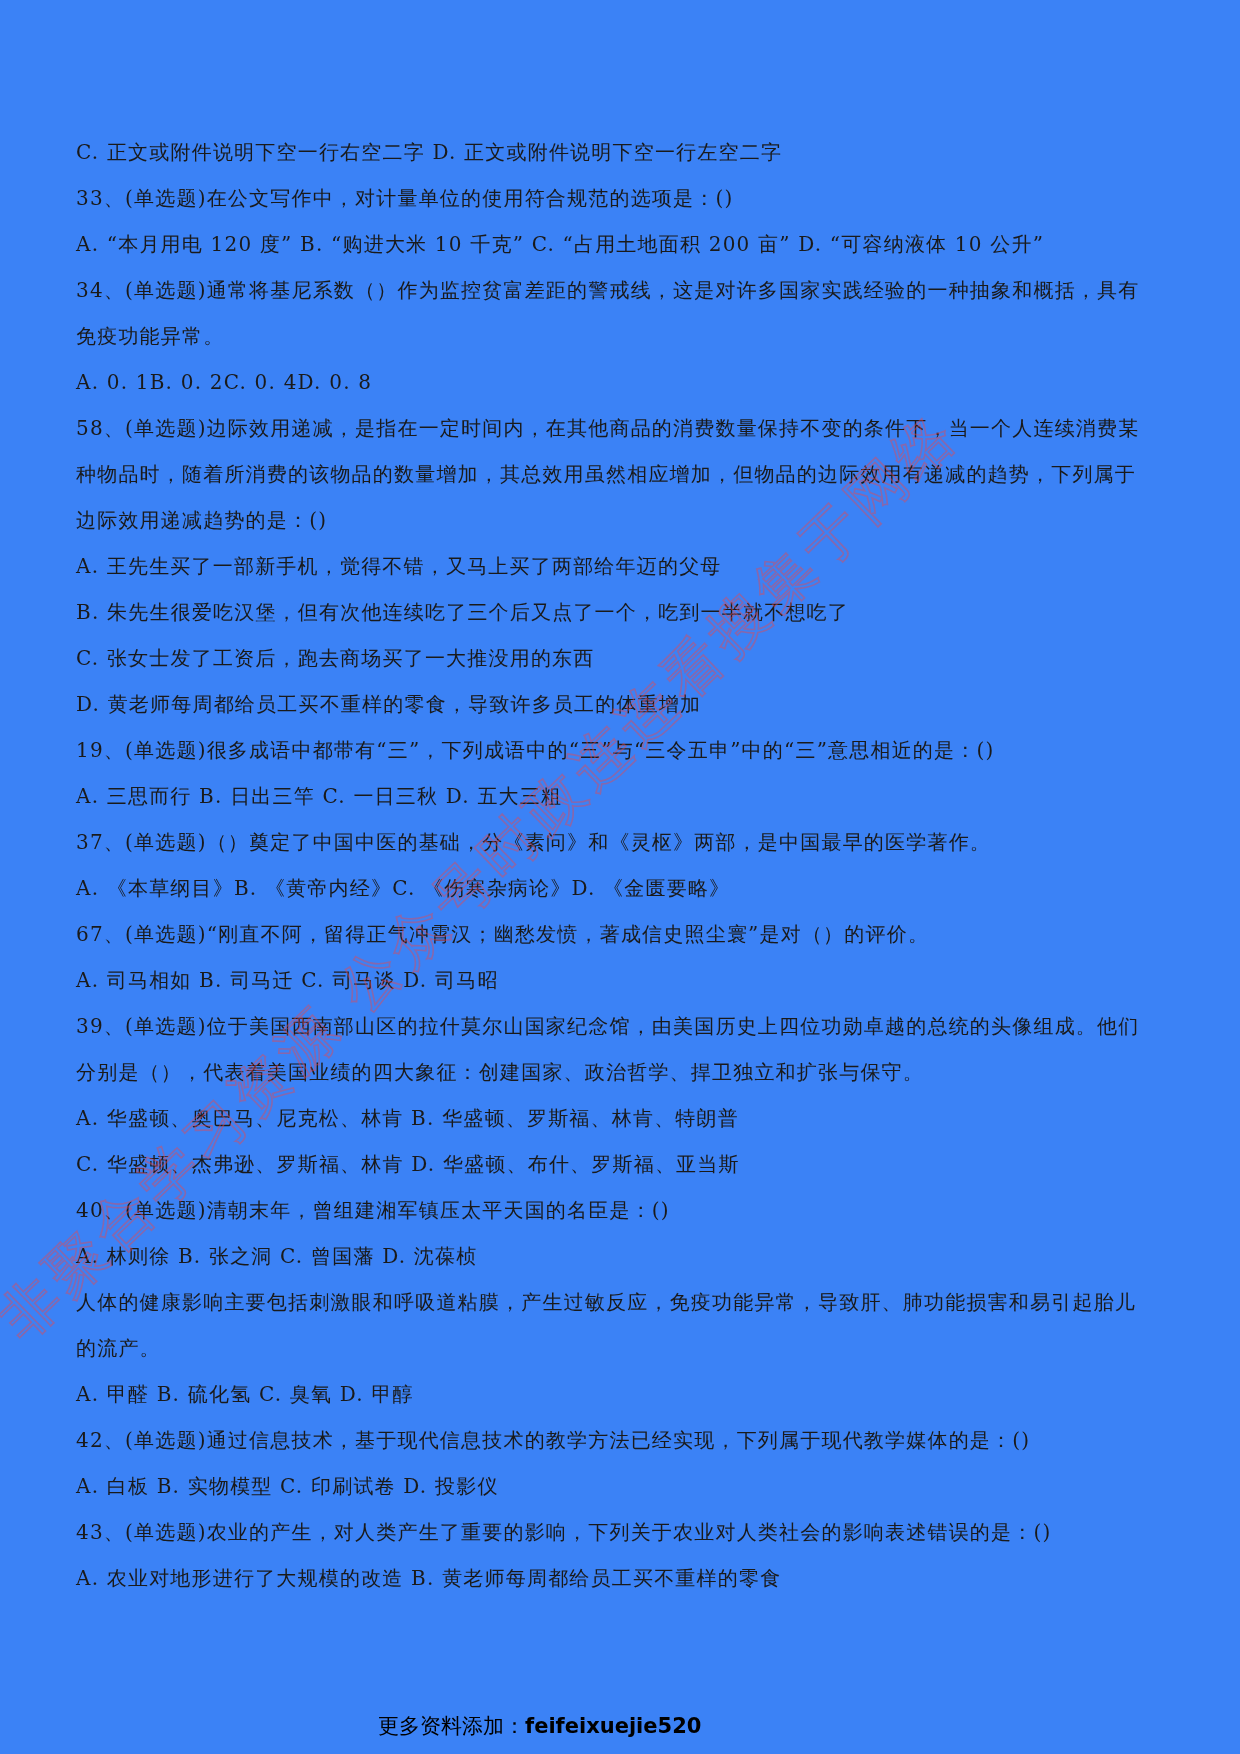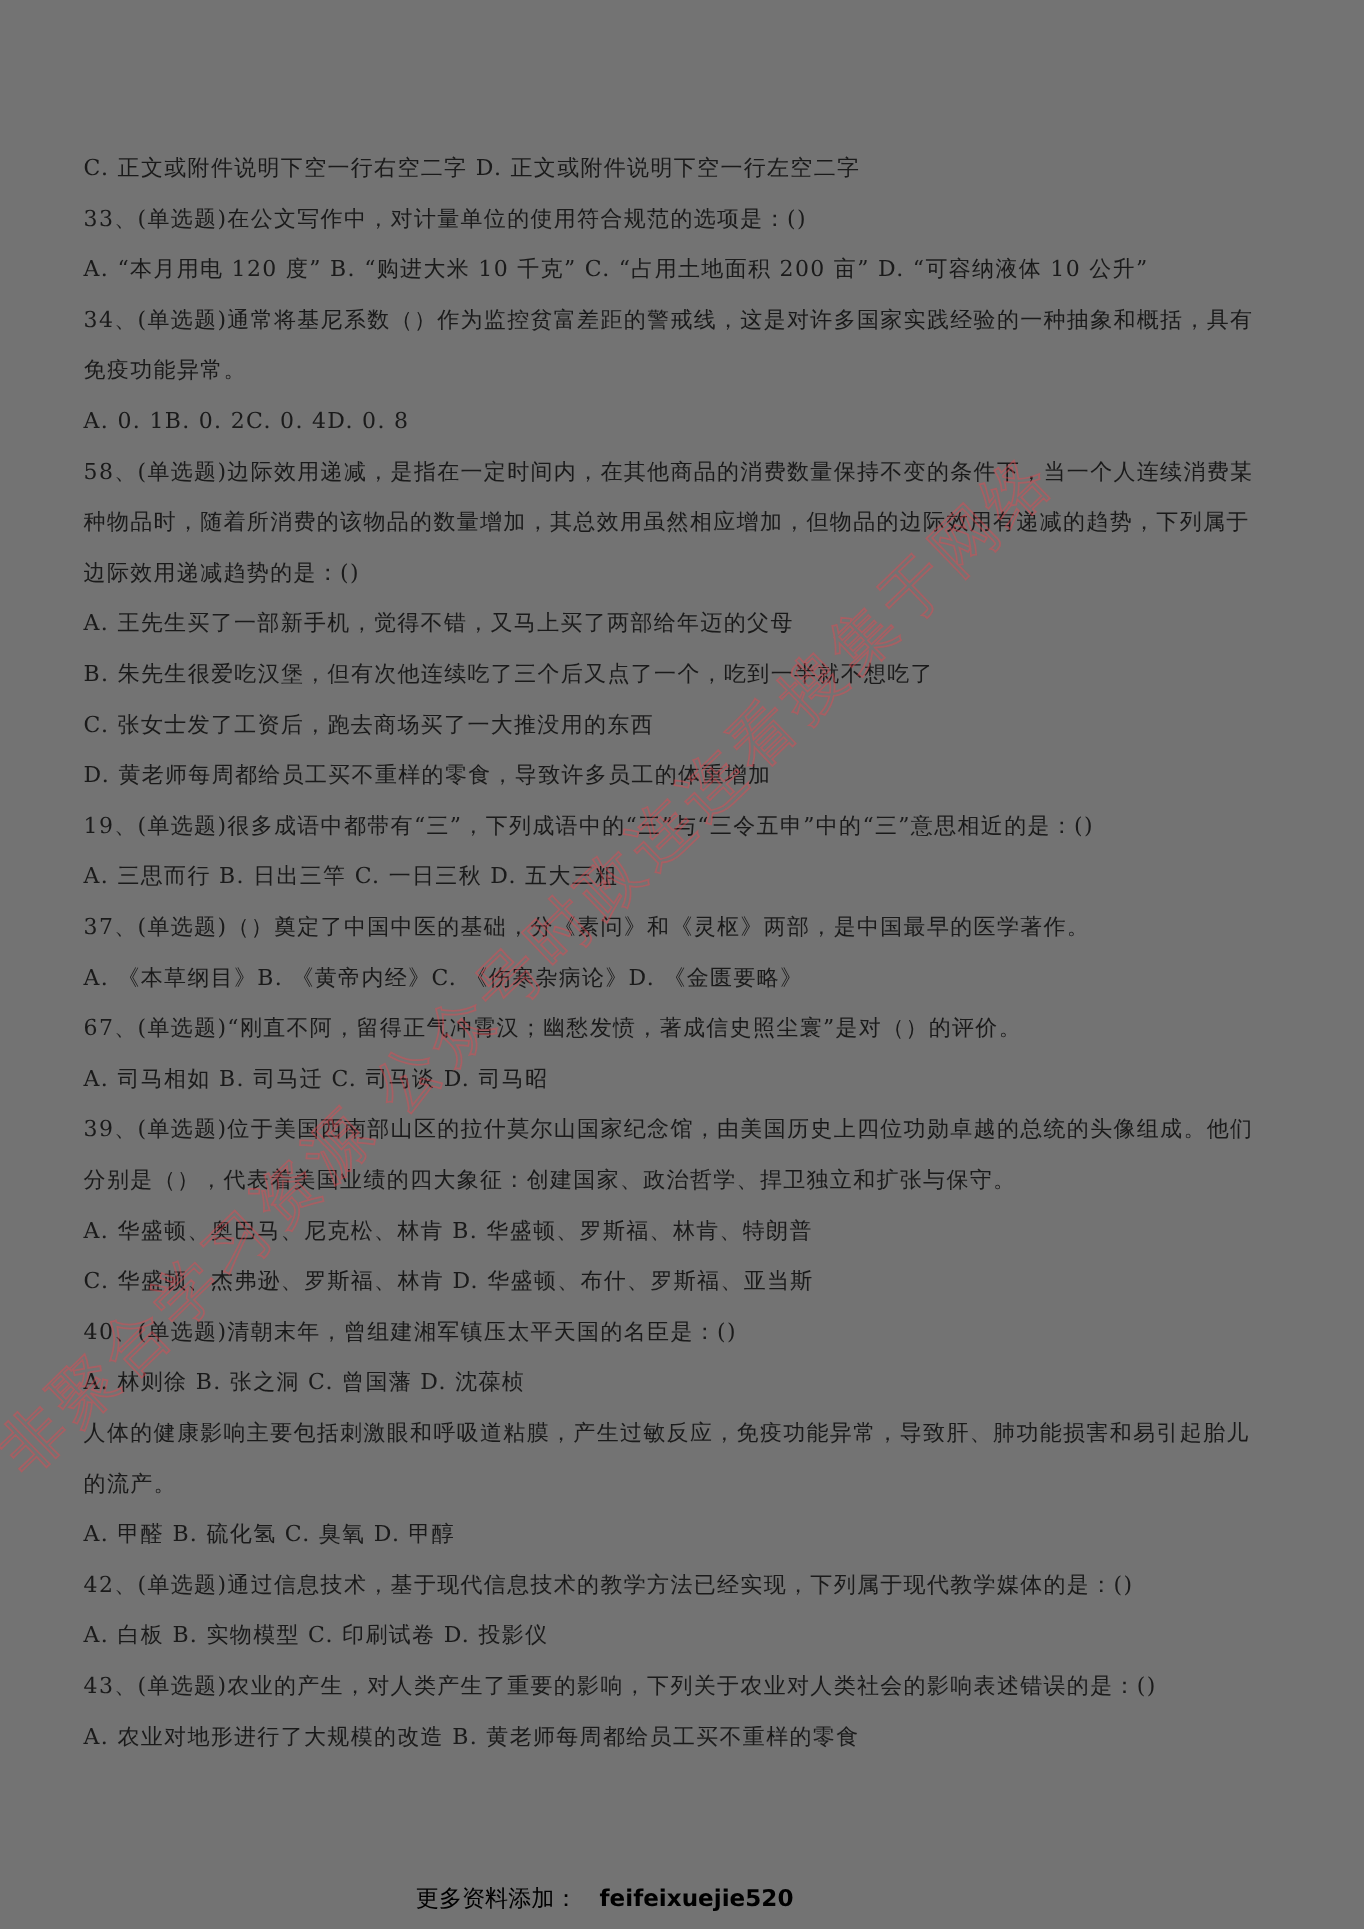--- a/index.html
+++ b/index.html
@@ -1,33 +1,33 @@
 <!DOCTYPE html>
 <html><head>
 <meta charset="utf-8">
 <style>
   html, body { margin: 0; padding: 0; background: #ffffff; }
   body { width: 1240px; height: 1754px; position: relative; overflow: hidden; }
-  .page { position: absolute; left: 0; top: 0; width: 1240px; height: 1754px; background: #737373; }
+  .page { position: absolute; left: 0; top: 0; width: 1240px; height: 1754px; background: #3b82f6; }
   .content { position: absolute; left: 76px; top: 129px; width: 1100px; }
   .line {
     font-family: "DejaVu Serif", "Liberation Serif", serif;
     font-size: 20px;
     line-height: 46px;
     height: 46px;
     color: #1a1a1a;
     white-space: nowrap;
     letter-spacing: 1.2px;
   }
   .footer {
     position: absolute; left: 378px; top: 1712px;
     font-size: 21px; color: #000; white-space: nowrap;
   }
   .footer .label { font-family: "DejaVu Serif", "Liberation Serif", serif; }
-  .footer .handle { font-family: "DejaVu Sans", "Liberation Sans", sans-serif; font-weight: bold; margin-left: 20px; }
+  .footer .handle { font-family: "DejaVu Sans", "Liberation Sans", sans-serif; font-weight: bold; }
   .watermark {
     position: absolute; pointer-events: none;
     font-family: "DejaVu Sans", "Liberation Sans", sans-serif;
     font-size: 58px; color: rgba(235, 80, 90, 0.22);
     white-space: nowrap; letter-spacing: 6px;
     transform-origin: left center;
   }
   .wm-outline {
     color: transparent;
     -webkit-text-stroke: 1.6px rgba(230, 70, 80, 0.45);

